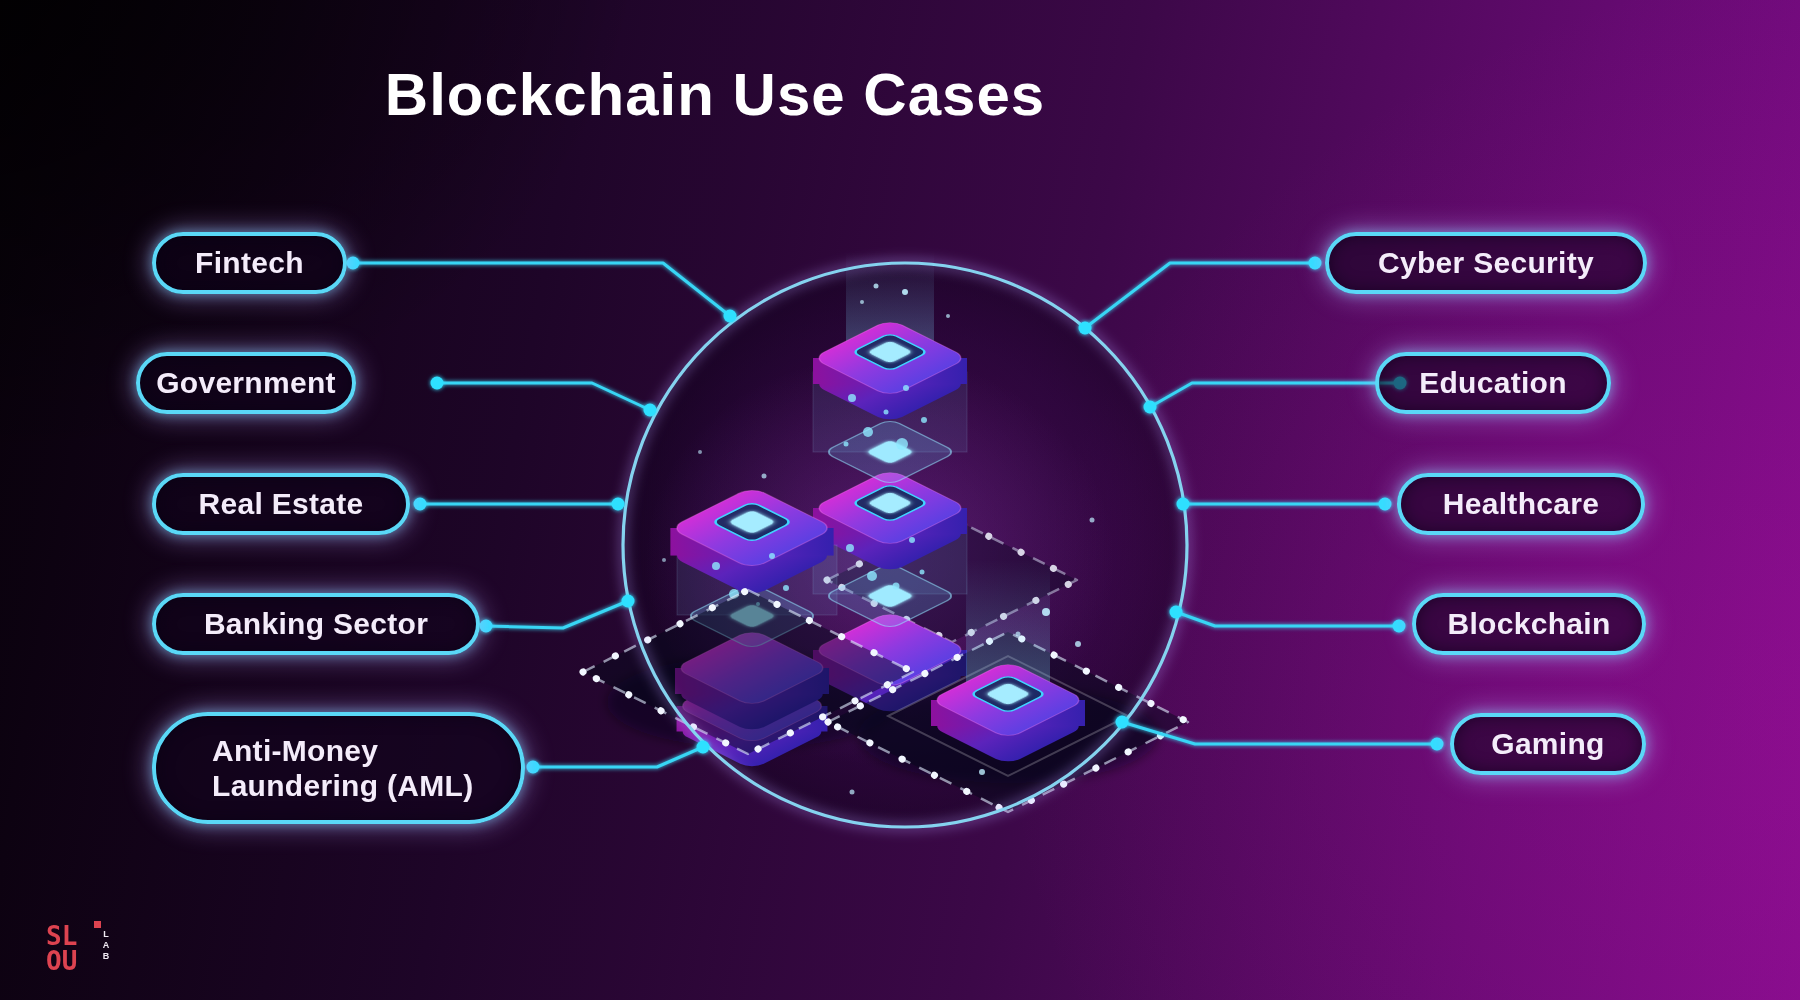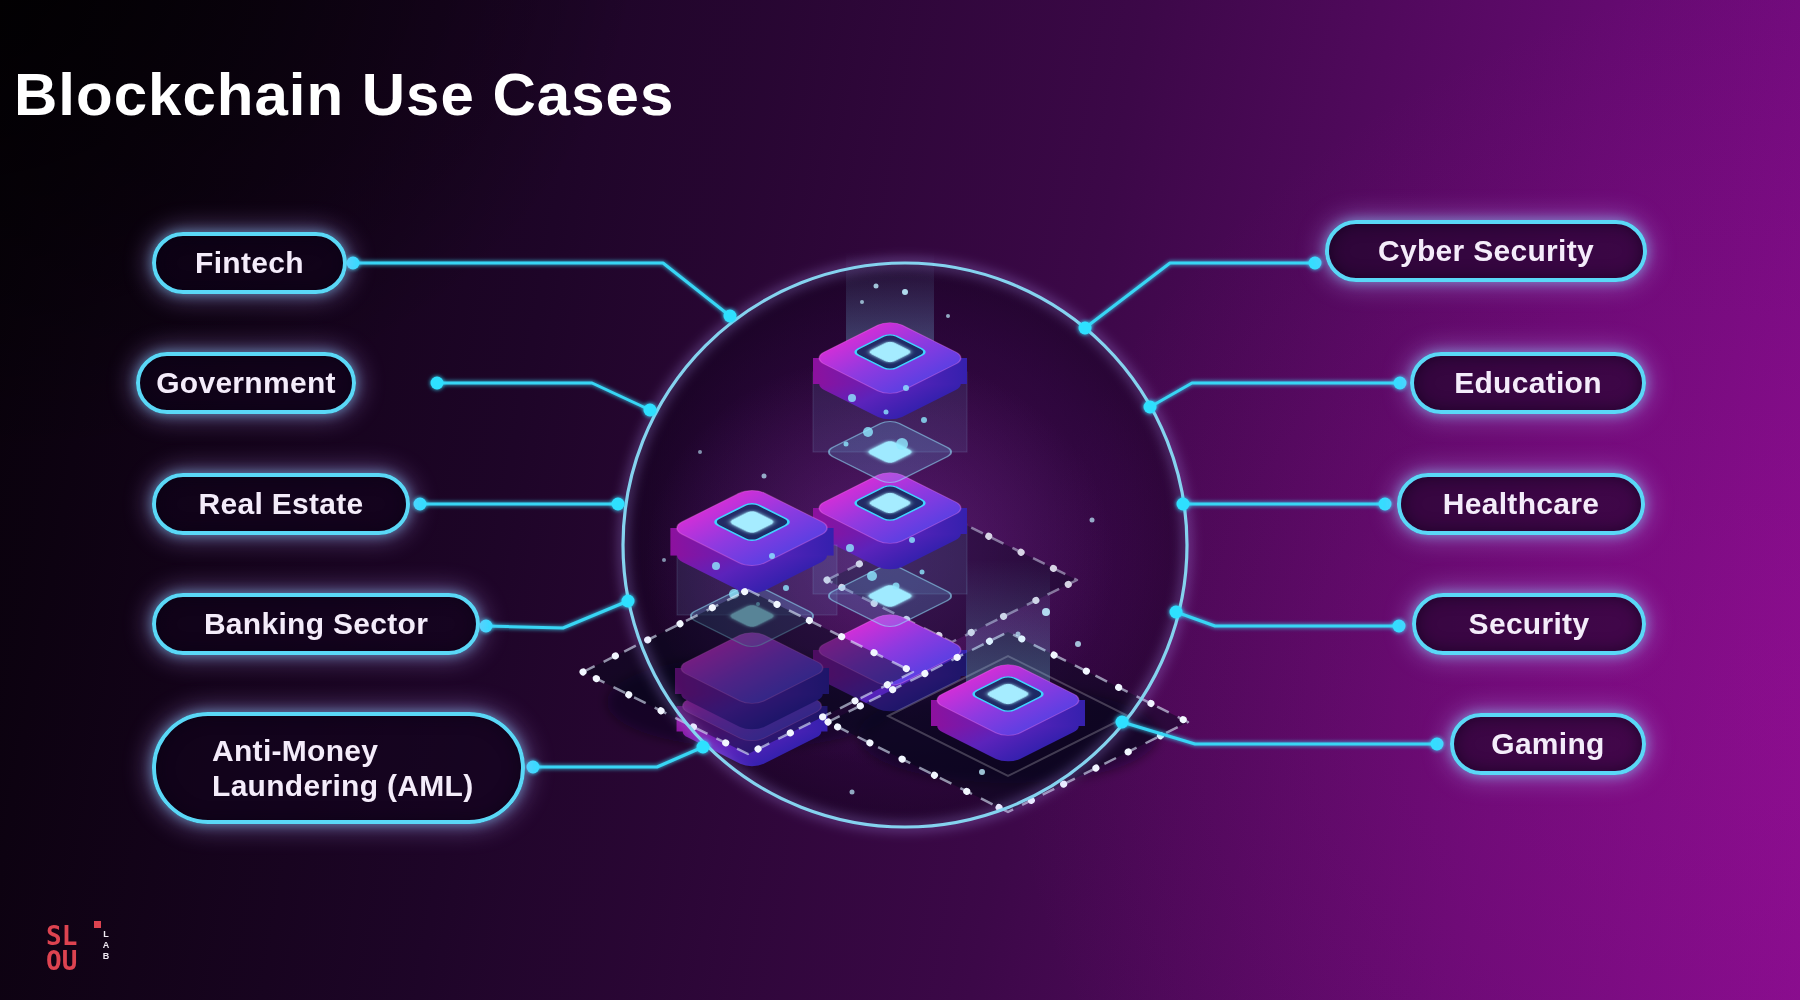--- a/index.html
+++ b/index.html
@@ -5,21 +5,21 @@
   html,body{margin:0;padding:0;}
   body{
     width:1800px;height:1000px;overflow:hidden;position:relative;
     font-family:"Liberation Sans",sans-serif;
     background:
       radial-gradient(1150px 850px at -4% -6%, rgba(0,0,0,0.92), rgba(0,0,0,0) 62%),
       radial-gradient(1500px 1200px at 110% 72%, rgba(190,18,170,0.30), rgba(0,0,0,0) 65%),
       linear-gradient(100deg,#070109 0%, #1e0528 30%, #3c0848 58%, #640a70 82%, #7e0c88 100%);
   }
   .title{
-    position:absolute;left:14px;top:60px;width:1430px;text-align:left;
+    position:absolute;left:0;top:60px;width:1430px;text-align:center;
     color:#ffffff;font-size:60px;font-weight:bold;letter-spacing:1px;
   }
   .pill{
     position:absolute;box-sizing:border-box;
     border:4px solid #5ad8f7;border-radius:999px;
     background:rgba(16,3,28,0.55);
     display:flex;align-items:center;justify-content:center;
     color:#f4ecfa;font-weight:bold;font-size:30px;letter-spacing:.3px;
     box-shadow:0 0 26px 3px rgba(198,168,255,0.45), 0 0 12px rgba(90,216,247,0.55), inset 0 0 16px rgba(8,0,18,0.55);
     white-space:nowrap;
@@ -238,31 +238,31 @@
 <div class="pill" style="left:152px;top:473px;width:258px;height:62px;">
     <span>Real Estate</span>
   </div>
 <div class="pill" style="left:152px;top:593px;width:328px;height:62px;">
     <span>Banking Sector</span>
   </div>
 <div class="pill pill--wrap" style="left:152px;top:712px;width:373px;height:112px;">
     <span>Anti-Money Laundering (AML)</span>
   </div>
 
-<div class="pill" style="left:1325px;top:220px;width:322px;height:62px;">
+<div class="pill" style="left:1325px;top:232px;width:322px;height:62px;">
     <span>Cyber Security</span>
   </div>
-<div class="pill" style="left:1410px;top:352px;width:236px;height:62px;">
+<div class="pill" style="left:1375px;top:352px;width:236px;height:62px;">
     <span>Education</span>
   </div>
 <div class="pill" style="left:1397px;top:473px;width:248px;height:62px;">
     <span>Healthcare</span>
   </div>
 <div class="pill" style="left:1412px;top:593px;width:234px;height:62px;">
-    <span>Security</span>
+    <span>Blockchain</span>
   </div>
 <div class="pill" style="left:1450px;top:713px;width:196px;height:62px;">
     <span>Gaming</span>
   </div>
 
 <div class="logo">
   <div class="logo-iconwrap">
     <svg width="66" height="58" viewBox="0 0 66 58">
       <text x="2" y="25" font-family="DejaVu Sans Mono, monospace" font-weight="bold" font-size="26" fill="#dd4350">SL</text>
       <text x="2" y="50" font-family="DejaVu Sans Mono, monospace" font-weight="bold" font-size="26" fill="#dd4350">OU</text>

